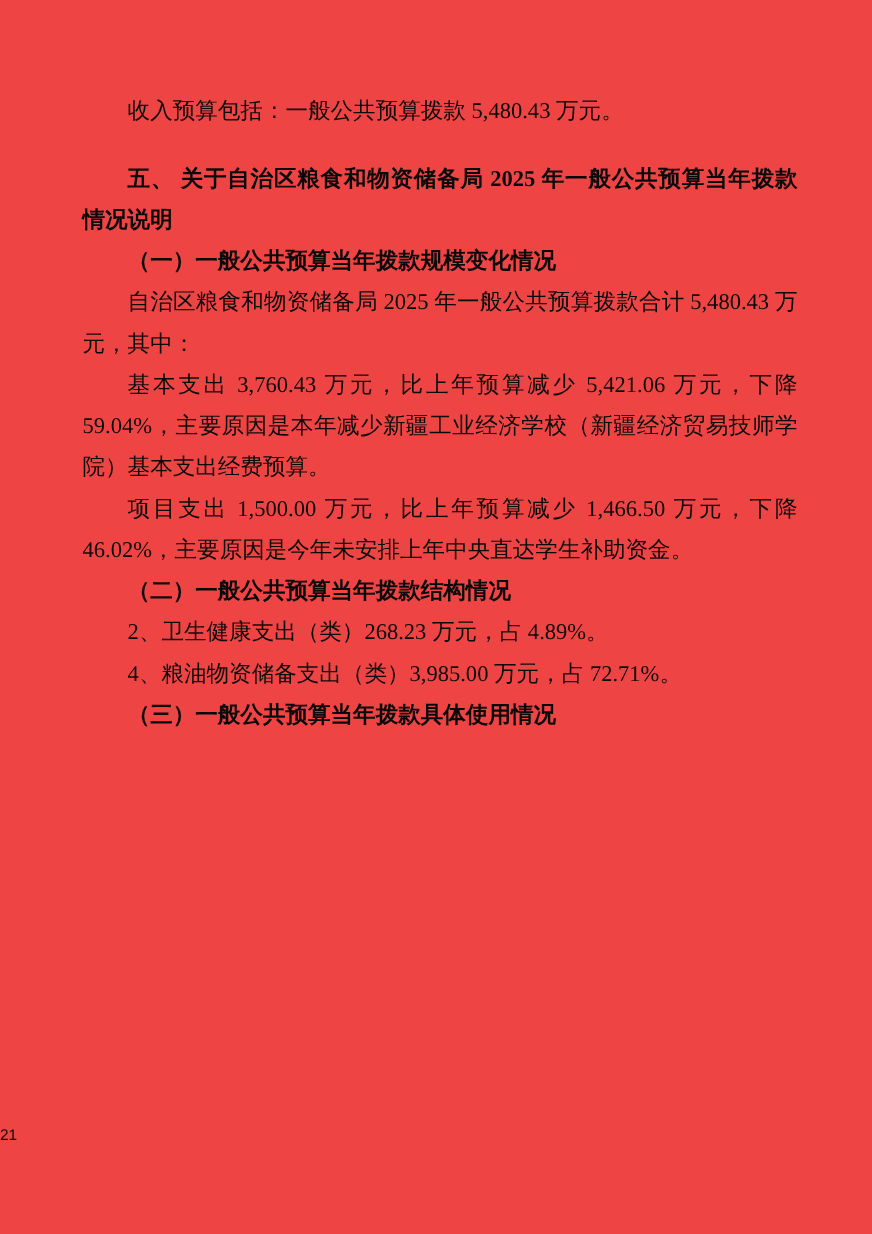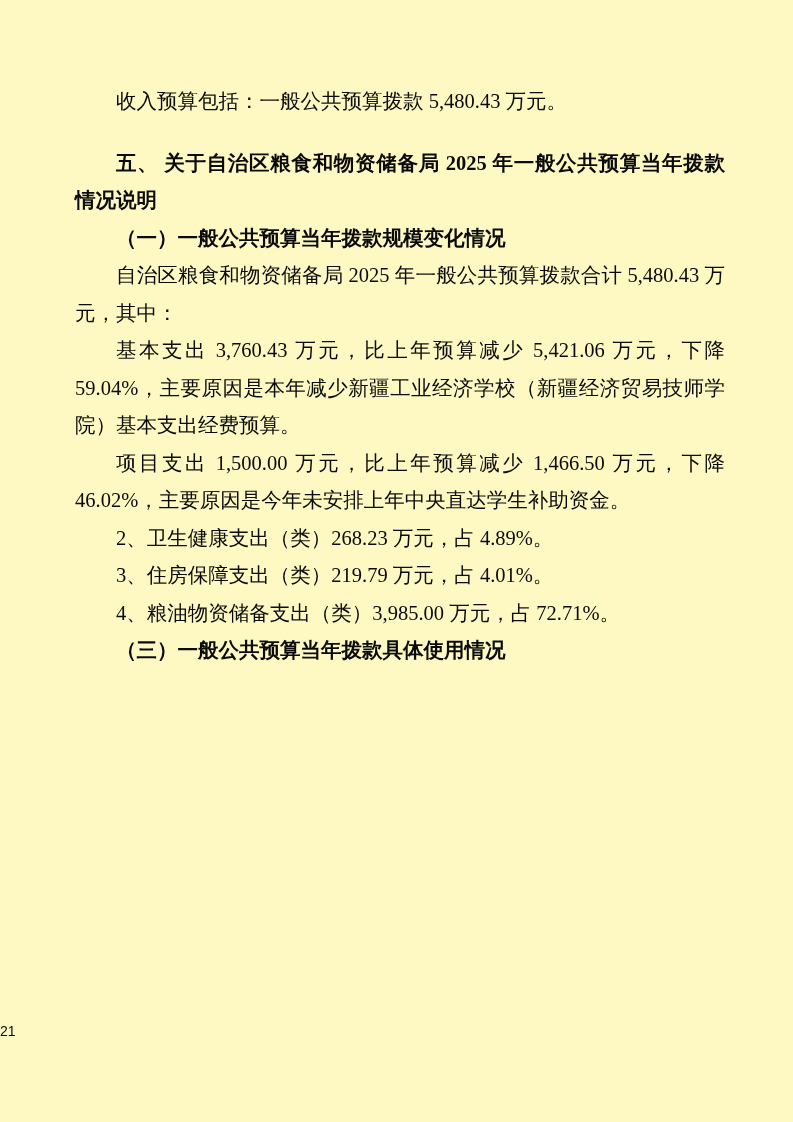--- a/index.html
+++ b/index.html
@@ -12,21 +12,21 @@
     background: #e8e8e8;
     overflow: hidden;
     position: relative;
   }
   .page {
     position: absolute;
     left: 0;
     top: 0;
     width: 793px;
     height: 1122px;
-    background: #fef9c3;
+    background: #ef4444;
     color: #0a0a0a;
   }
   .content {
     position: absolute;
     left: 75px;
     top: 83px;
     width: 650px;
     font-family: "Liberation Serif", "DejaVu Serif", serif;
     font-size: 20.5px;
     line-height: 37.5px;
@@ -62,19 +62,19 @@
 <body>
 
 <div class="page">
   <div class="content">
     <p class="para gap-after">收入预算包括：一般公共预算拨款 5,480.43 万元。</p>
     <p class="para heading gap-before">五、 关于自治区粮食和物资储备局 2025 年一般公共预算当年拨款情况说明</p>
     <p class="para heading">（一）一般公共预算当年拨款规模变化情况</p>
     <p class="para">自治区粮食和物资储备局 2025 年一般公共预算拨款合计 5,480.43 万元，其中：</p>
     <p class="para">基本支出 3,760.43 万元，比上年预算减少 5,421.06 万元，下降 59.04%，主要原因是本年减少新疆工业经济学校（新疆经济贸易技师学院）基本支出经费预算。</p>
     <p class="para">项目支出 1,500.00 万元，比上年预算减少 1,466.50 万元，下降 46.02%，主要原因是今年未安排上年中央直达学生补助资金。</p>
+    <p class="para heading">（二）一般公共预算当年拨款结构情况</p>
     <p class="para">2、卫生健康支出（类）268.23 万元，占 4.89%。</p>
-    <p class="para">3、住房保障支出（类）219.79 万元，占 4.01%。</p>
     <p class="para">4、粮油物资储备支出（类）3,985.00 万元，占 72.71%。</p>
     <p class="para heading">（三）一般公共预算当年拨款具体使用情况</p>
   </div>
   <div class="page-number">21</div>
 </div>
 
 </body></html>

